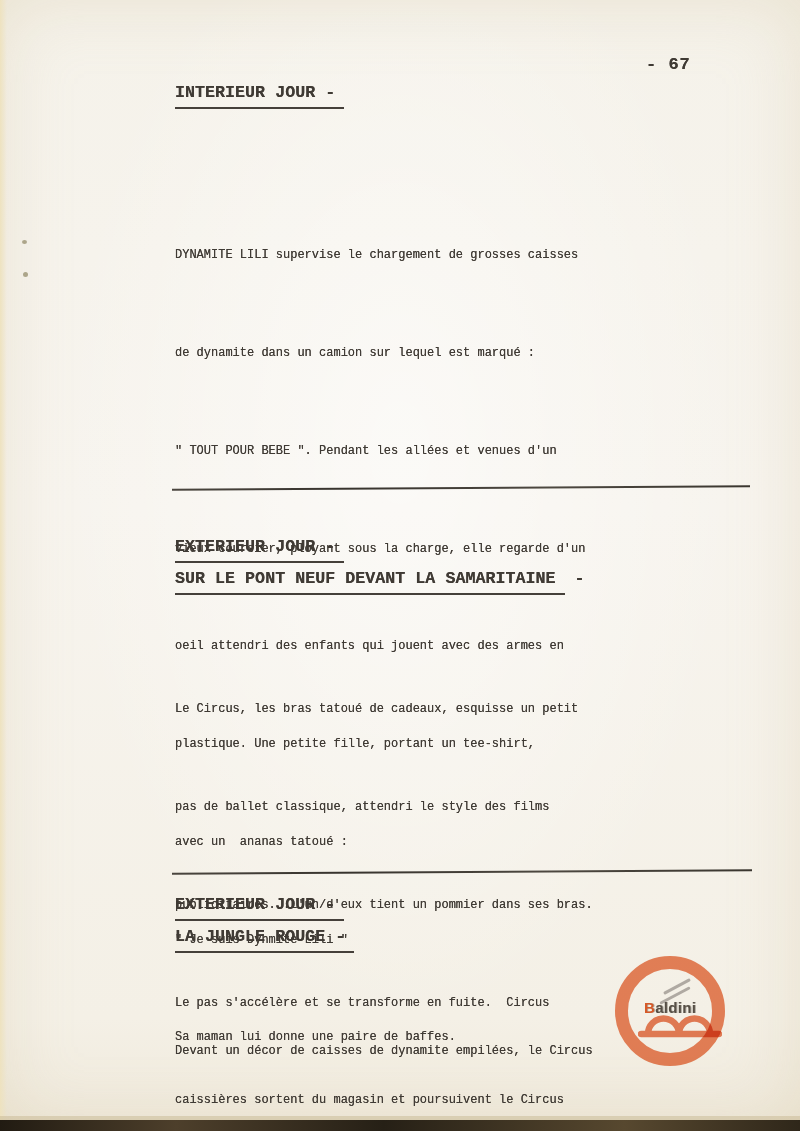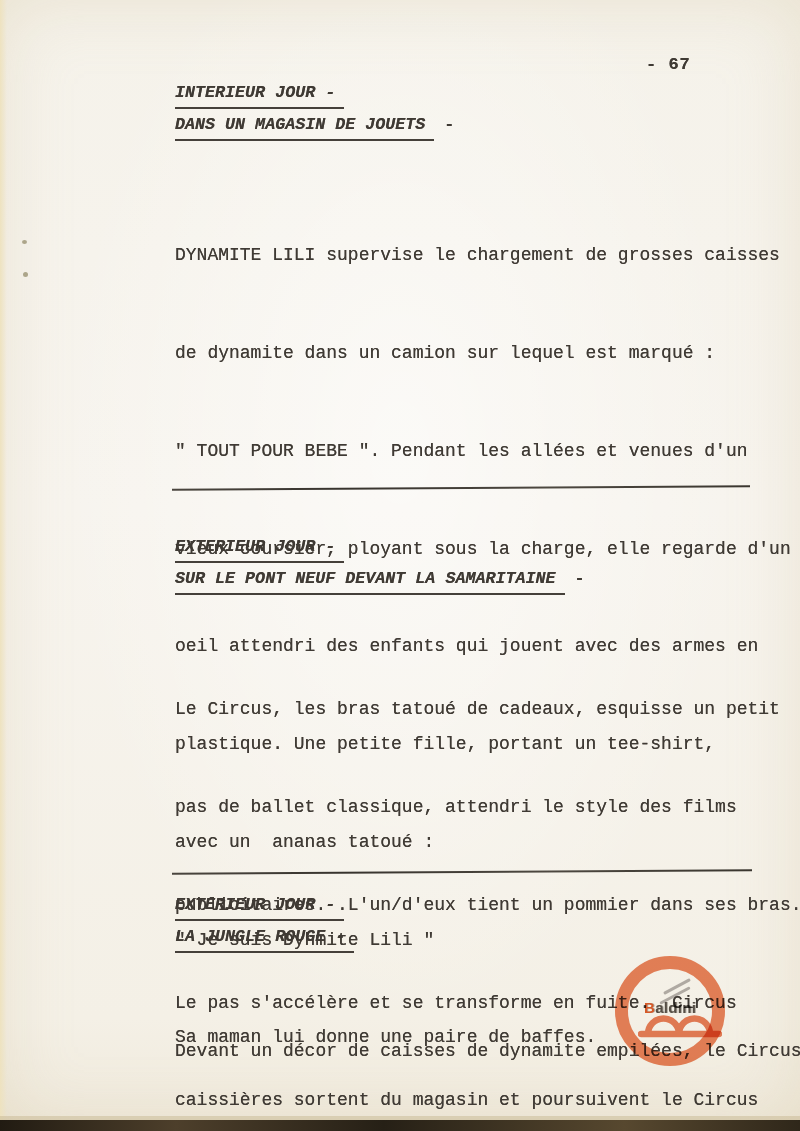--- a/index.html
+++ b/index.html
@@ -21,26 +21,25 @@
     font-size:17px; font-weight:bold; letter-spacing:1px; white-space:pre;margin-top:11px;
   }
   .heading{
     position:absolute; left:175px;
     font-size:16.7px; font-weight:bold; line-height:22px; white-space:pre;
   }
   .heading .u{
     border-bottom:2px solid #45403a;
     padding-bottom:3px; padding-right:9px;
     display:inline-block;
-    font-style:italic;
   }
   .heading .suffix{ white-space:pre; }
   .para{
     position:absolute; left:175px;
-    font-size:18px; line-height:32.6px; white-space:pre;
+    font-size:12px; line-height:32.6px; white-space:pre;
   }
   .rule{
     position:absolute; left:172px; height:2px;
     background:linear-gradient(90deg,#4a453e 0%,#37332d 30%,#4d4840 65%,#3a362f 100%);
     transform:rotate(-0.35deg);
   }
   
   .stamp{ position:absolute; left:600px; top:945px; width:180px; height:160px; pointer-events:none;text-align:center; }
   .stamp-ring{
     position:absolute; left:15px; top:11px;
@@ -88,21 +87,20 @@
 
 <div class="page">
 
   <div class="edge-left"></div>
   <div class="speck s1"></div>
   <div class="speck s2"></div>
 
   <div class="pagenum tw">- 67</div>
 
   <div class="heading tw" style="top:82px"><span class="u">INTERIEUR JOUR -</span><span class="suffix"></span></div>
-  <div class="heading tw" style="top:114px"><span class="u">DANS UN MAGASIN DE JOUETS</span><span class="suffix"> -</span></div>
 
   <div class="para tw" style="top:174px">
     <div class="line">DYNAMITE LILI supervise le chargement de grosses caisses</div>
     <div class="line">de dynamite dans un camion sur lequel est marqué :</div>
     <div class="line">" TOUT POUR BEBE ". Pendant les allées et venues d'un</div>
     <div class="line">vieux coursier, ployant sous la charge, elle regarde d'un</div>
     <div class="line">oeil attendri des enfants qui jouent avec des armes en</div>
     <div class="line">plastique. Une petite fille, portant un tee-shirt,</div>
     <div class="line">avec un  ananas tatoué :</div>
     <div class="line">" Je suis Dyhmite Lili "</div>

